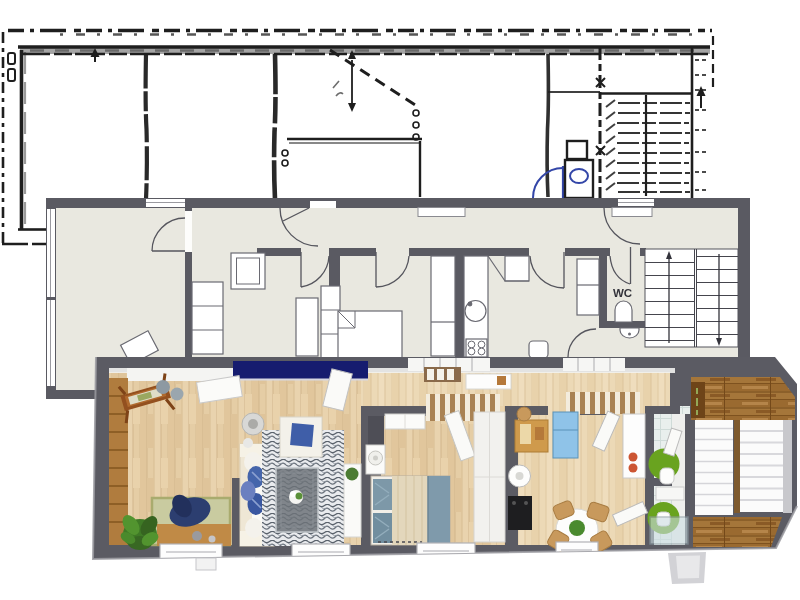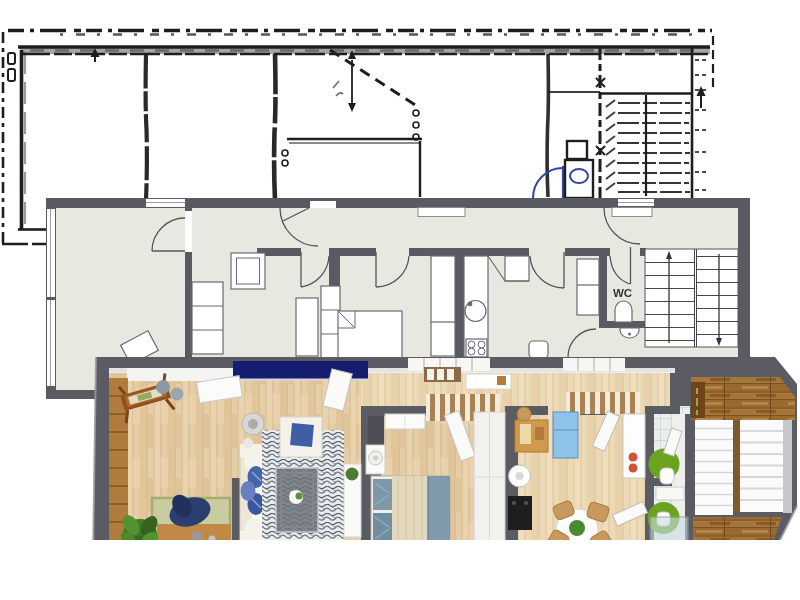--- a/index.html
+++ b/index.html
@@ -1,16 +1,16 @@
 <!DOCTYPE html>
 <html><head>
 <meta charset="utf-8">
 <style>
 html,body{margin:0;padding:0;background:#fff;}
-#stage{position:relative;width:800px;height:540px;background:#fff;overflow:hidden;font-family:"Liberation Sans",sans-serif;}
+#stage{position:relative;width:800px;height:600px;background:#fff;overflow:hidden;font-family:"Liberation Sans",sans-serif;}
 svg{position:absolute;top:0;left:0;}
 </style>
 </head>
 <body>
 <div id="stage">
 <svg width="800" height="600" viewBox="0 0 800 600">
 <defs>
 <pattern id="wood1" width="28" height="64" patternUnits="userSpaceOnUse">
   <rect width="28" height="64" fill="#e5cda5"></rect>
   <rect x="0" width="7" height="64" fill="#e1c69c"></rect>

